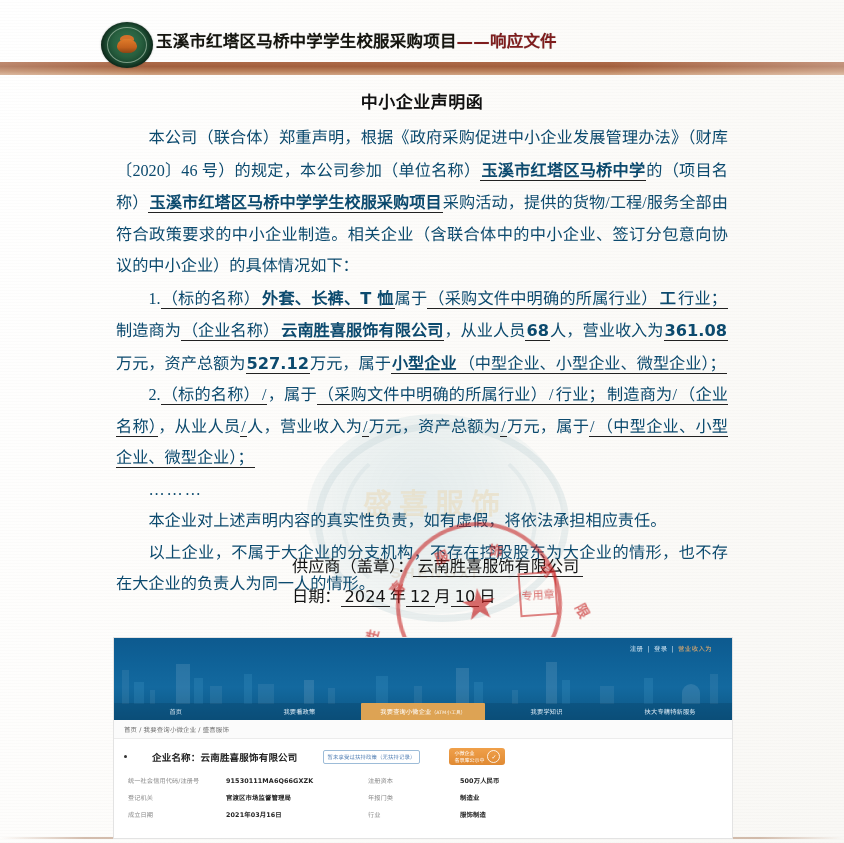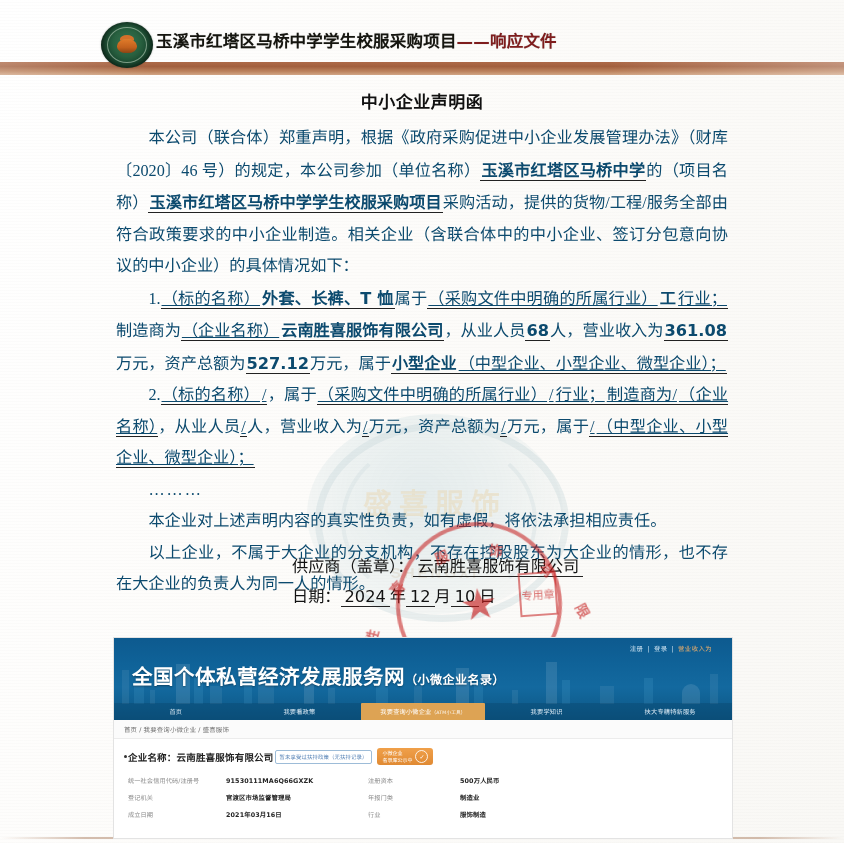--- a/index.html
+++ b/index.html
@@ -104,21 +104,21 @@
   .para{
     margin:0 0 0 0;padding:0 116px 0 116px;
     font-size:16.2px;line-height:31.5px;text-align:justify;
     text-justify:inter-ideograph;color:#0c4a6e;
   }
   .para.indent{text-indent:2em;}
   .fill{
     font-family:"DejaVu Sans","Liberation Sans",sans-serif;
     font-weight:bold;border-bottom:1px solid #222;padding:0 1px;
   }
-  .ul{border-bottom:1px solid #222;padding:0 1px;text-decoration:underline;}
+  .ul{border-bottom:1px solid #222;padding:0 1px;}
   .dots{letter-spacing:2px;}
 
   
   .sign-block{
     position:absolute;left:0;top:552px;width:844px;z-index:6;
   }
   .sign-row{
     padding-left:292px;font-size:16.2px;line-height:29px;color:#121212;
   }
   .sign-val{border-bottom:1px solid #222;padding:0 4px;font-family:"DejaVu Sans","Liberation Sans",sans-serif;}
@@ -193,21 +193,21 @@
   .nav-item.active{
     background:rgba(240,170,80,.92);color:#ffffff;border-radius:1px;
   }
   .nav-item .tiny{font-size:4.6px;opacity:.95;}
   .breadcrumb{
     padding:5px 0 4px 8px;font-size:6.4px;color:#6e6e6e;letter-spacing:.2px;
     border-bottom:1px solid #ececec;background:#fbfbfb;
   }
   .breadcrumb span{margin:0 2px;}
   .company-row{
-    display:flex;align-items:center;padding:9px 0 6px 10px;gap:1px;
+    display:flex;align-items:center;padding:9px 0 6px 10px;gap:25px;
   }
   .dot-mark{width:3px;height:3px;background:#333;border-radius:50%;}
   .company-name{font-size:9.5px;font-weight:bold;color:#222;letter-spacing:.2px;white-space:nowrap;}
   .tag-outline{
     font-size:5.4px;color:#5b86b8;border:1px solid #9dbcd8;border-radius:2px;
     padding:2px 4px;white-space:nowrap;letter-spacing:.1px;
   }
   .badge-orange{
     display:flex;align-items:center;gap:3px;
     background:linear-gradient(180deg,#f0a04a 0%,#e08a33 100%);
@@ -314,21 +314,20 @@
         <div class="bld" style="left:486px;width:14px;height:18px;"></div>
         <div class="bld b2" style="left:530px;width:9px;height:26px;"></div>
         <div class="bld b3" style="left:568px;width:18px;height:20px;border-radius:9px 9px 0 0;"></div>
         <div class="bld" style="left:596px;width:8px;height:30px;"></div>
       </div>
 
       <div class="site-top-links">
         <span>注册</span>|<span>登录</span>|<span class="hl">营业收入为</span>
       </div>
 
-      <div class="site-title"><span>全国个体私营经济发展服务网</span><span class="sub">（小微企业名录）</span></div>
 
       <div class="site-nav">
         <div class="nav-item"><span>首页</span></div>
         <div class="nav-item"><span>我要看政策</span></div>
         <div class="nav-item active"><span>我要查询小微企业</span><span class="tiny">（ATM小工具）</span></div>
         <div class="nav-item"><span>我要学知识</span></div>
         <div class="nav-item"><span>扶大专精特新服务</span></div>
       </div>
     </div>
 

